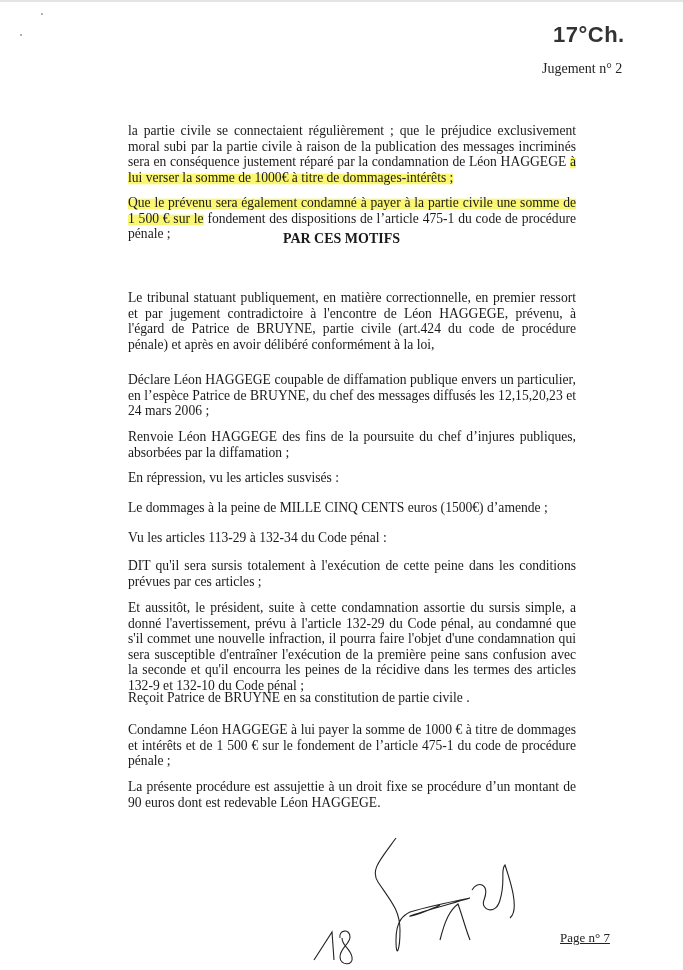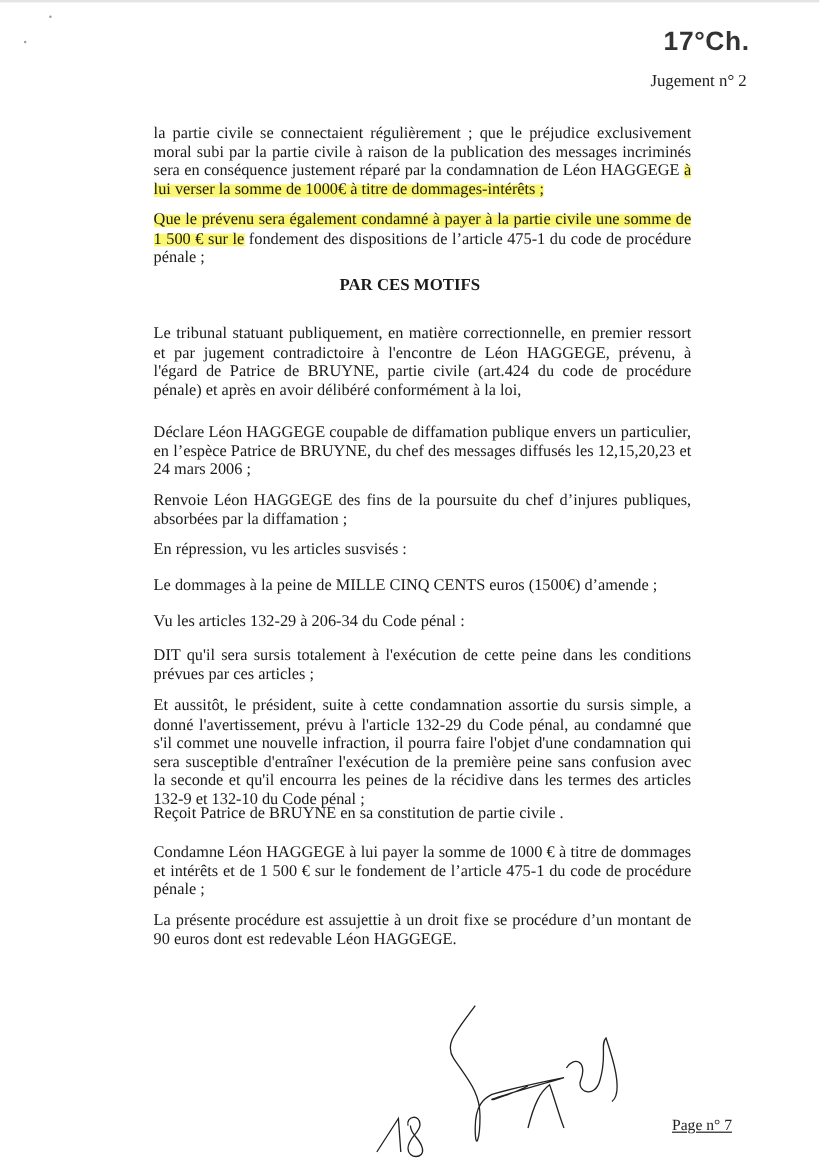--- a/index.html
+++ b/index.html
@@ -10,20 +10,21 @@
   .topline { position: absolute; left: 0; top: 0; width: 683px; height: 2px; background: #e4e4e4; }
   .chamber {
     position: absolute; left: 553px; top: 22px;
     font-family: "Liberation Sans", sans-serif; font-size: 22px; font-weight: bold;
     color: #333; letter-spacing: 0.5px; text-align: right;
   }
   .jugement { position: absolute; left: 542px; top: 61px; font-size: 14px; color: #222; }
   .body-text {
     position: absolute; left: 128px; width: 448px; font-size: 13.6px; line-height: 15.6px;
     text-align: justify;
+    margin-top: 20px;
   }
   .body-text p { margin: 0; }
   .hl {
     background: linear-gradient(180deg, rgba(255,255,255,0) 20%, rgba(250,245,90,0.85) 30%, rgba(250,245,90,0.85) 90%, rgba(255,255,255,0) 100%);
   }
   .title { position: absolute; left: 0; width: 683px; text-align: center; top: 231px; font-size: 14px; font-weight: bold; }
   b { font-weight: normal; }
   .page-no { position: absolute; left: 560px; top: 930px; font-size: 13px; color: #222; text-decoration: underline; }
   .sig { position: absolute; left: 300px; top: 820px; }
   .speck { position: absolute; width: 2px; height: 2px; background: #999; border-radius: 1px; }
@@ -62,21 +63,21 @@
 
 <div class="body-text" style="top:450px;">
   <p>En répression, vu les articles susvisés :</p>
 </div>
 
 <div class="body-text" style="top:480px;">
   <p><b>Le dommages</b><span> à la peine de </span><b>MILLE CINQ CENTS</b><span> euros (1500€) d’amende ;</span></p>
 </div>
 
 <div class="body-text" style="top:510px;">
-  <p>Vu les articles 132-29 à 206-34 du Code pénal :</p>
+  <p>Vu les articles 113-29 à 132-34 du Code pénal :</p>
 </div>
 
 <div class="body-text" style="top:538px;">
   <p><b>DIT qu'il sera sursis totalement</b><span> à l'exécution de cette peine dans les conditions prévues par ces articles ;</span></p>
 </div>
 
 <div class="body-text" style="top:580px;">
   <p>Et aussitôt, le président, suite à cette condamnation assortie du sursis simple, a donné l'avertissement, prévu à l'article 132-29 du Code pénal, au condamné que s'il commet une nouvelle infraction, il pourra faire l'objet d'une condamnation qui sera susceptible d'entraîner l'exécution de la première peine sans confusion avec la seconde et qu'il encourra les peines de la récidive dans les termes des articles 132-9 et 132-10 du Code pénal ;</p>
 </div>
 

